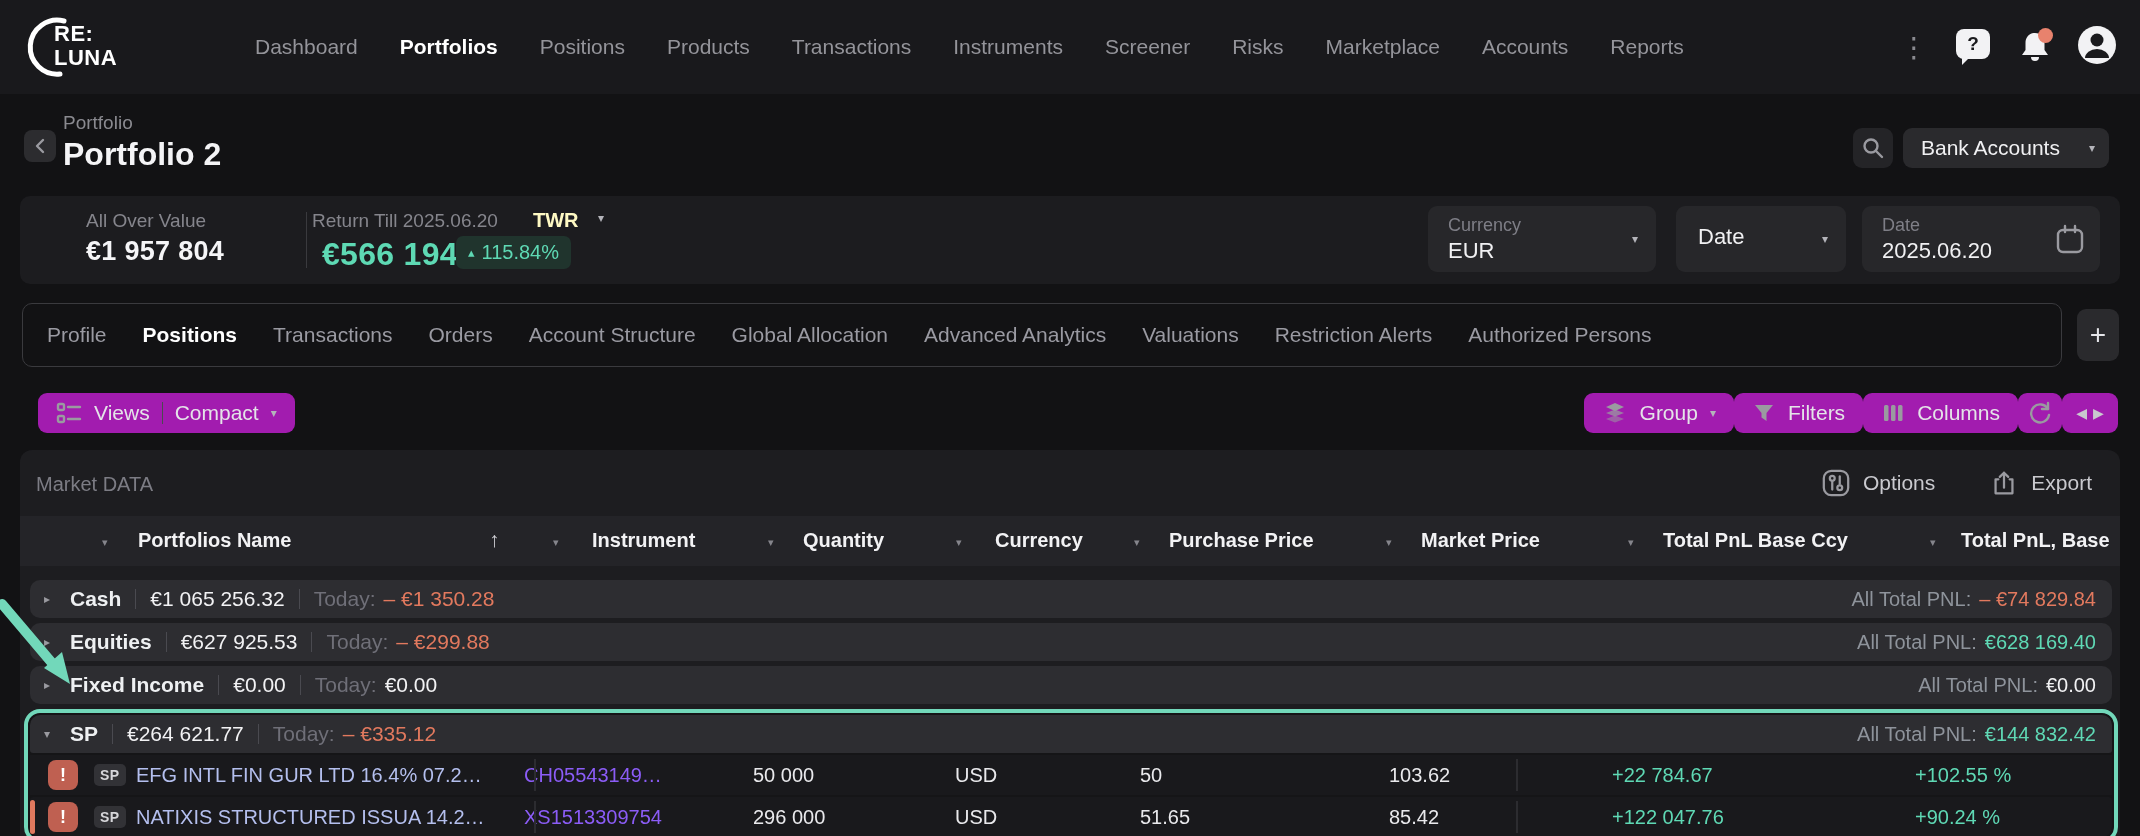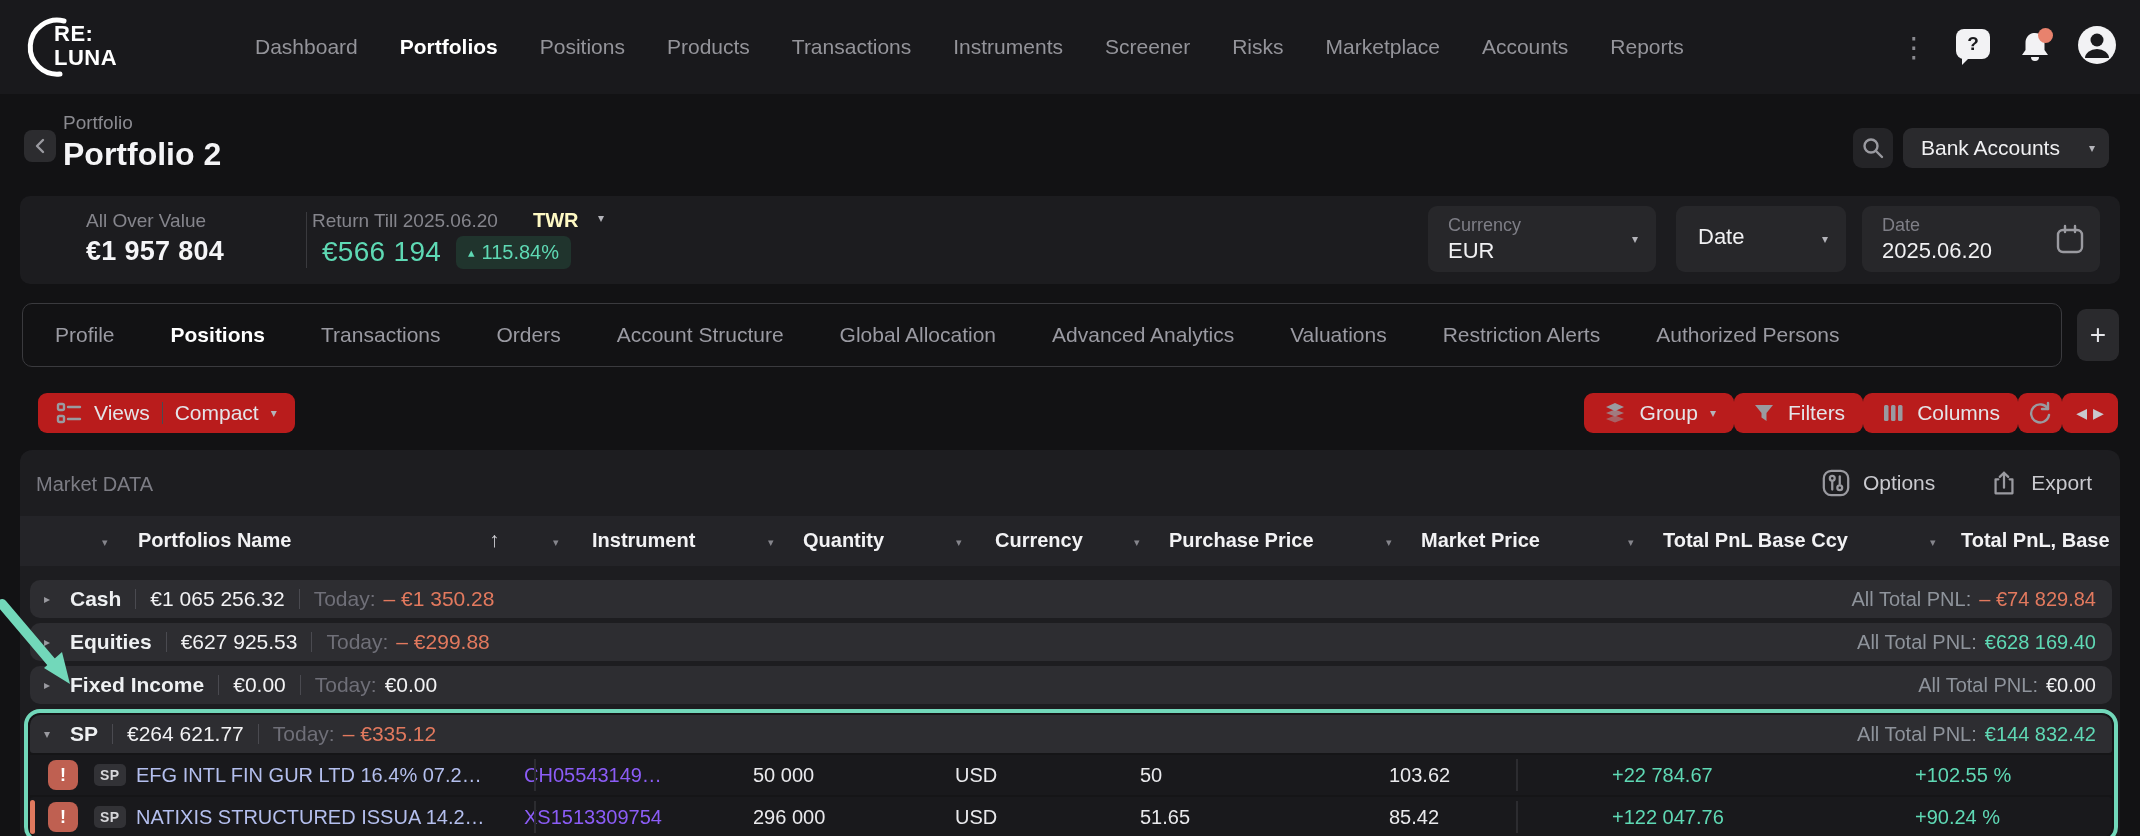--- a/index.html
+++ b/index.html
@@ -34,41 +34,41 @@
   .bank-select { position:absolute; left:1903px; top:34px; width:206px; height:40px; border-radius:9px; background:#2a2a2d; display:flex; align-items:center; justify-content:space-between; padding:0 14px 0 18px; font-size:21px; color:#f0f0f2; cursor:pointer; }
   
   .stats { position:absolute; left:20px; top:196px; width:2100px; height:88px; background:#1c1c1f; border-radius:10px; }
   .stat-label { position:absolute; font-size:19px; color:#85858c; }
   .aov-label { left:66px; top:14px; }
   .aov-value { position:absolute; left:66px; top:40px; font-size:27px; font-weight:700; color:#f5f5f7; letter-spacing:.3px; }
   .stats-divider { position:absolute; left:286px; top:16px; width:1px; height:56px; background:#3a3a3e; }
   .ret-label { left:292px; top:14px; }
   .ret-mode { position:absolute; left:513px; top:13px; font-size:20px; color:#fef9c3;font-weight:bold; }
   .ret-caret { position:absolute; left:578px; top:16px; }
-  .ret-value { position:absolute; left:302px; top:40px; font-size:28px; font-weight:400; color:#5ed9b4; letter-spacing:.3px; }
+  .ret-value { position:absolute; left:302px; top:40px; font-size:32px; font-weight:700; color:#5ed9b4; letter-spacing:.3px; }
   .ret-badge { position:absolute; left:436px; top:40px; height:33px; border-radius:7px; background:#20342d; display:flex; align-items:center; gap:7px; padding:0 12px; color:#5ed9b4; font-size:20px; }
   .ret-badge .tri { font-size:13px; line-height:1; }
   .ctrl { position:absolute; top:10px; height:66px; border-radius:9px; background:#27272a; }
   .ctrl-currency { left:1408px; width:228px; }
   .ctrl-date-sel { left:1656px; width:170px; }
   .ctrl-date-field { left:1842px; width:238px; }
   .ctrl .lab { position:absolute; left:20px; top:9px; font-size:18px; color:#7e7e86; }
   .ctrl .val { position:absolute; left:20px; top:32px; font-size:22px; color:#f0f0f2; }
   .ctrl .center-val { position:absolute; left:22px; top:18px; font-size:22px; color:#f0f0f2; }
   .ctrl .caret { position:absolute; right:18px; top:27px; }
   .caret-glyph { font-size:12px; color:#b4b4ba; line-height:1; }
   .cal { position:absolute; right:14px; top:17px; }
   
-  .tabs { position:absolute; left:22px; top:303px; width:2040px; height:64px; border:1.5px solid #3a3a3e; border-radius:10px; display:flex; align-items:center; gap:56px; padding:0 32px; font-size:21px; color:#9a9aa2; }
+  .tabs { position:absolute; left:22px; top:303px; width:2040px; height:64px; border:1.5px solid #3a3a3e; border-radius:10px; display:flex; align-items:center; gap:36px; padding:0 24px; font-size:21px; color:#9a9aa2; }
   .tab { cursor:pointer; white-space:nowrap; }
   .tab.active { color:#ffffff; font-weight:700; }
   .add-tab-btn { position:absolute; left:2077px; top:309px; width:42px; height:52px; border-radius:9px; background:#2a2a2d; border:none; color:#e6e6ea; font-size:28px; cursor:pointer; }
   
   .toolbar { position:absolute; left:0; top:393px; width:100%; height:40px; }
-  .tbtn { height:40px; border-radius:9px; background:#b91c1c; border:none; color:#e4e4e8; font-size:21px; display:flex; align-items:center; gap:12px; padding:0 18px; cursor:pointer; font-family:inherit; }
+  .tbtn { height:40px; border-radius:9px; background:#a21caf; border:none; color:#e4e4e8; font-size:21px; display:flex; align-items:center; gap:12px; padding:0 18px; cursor:pointer; font-family:inherit; }
   .views-btn { position:absolute; left:38px; top:0; }
   .views-sep { width:1px; height:22px; background:#4a4a50; }
   .toolbar-right { position:absolute; right:22px; top:0; display:flex; gap:0; }
   .icon-btn { width:44px; padding:0; justify-content:center; }
   .pager { width:56px; padding:0; justify-content:center; gap:6px; font-size:14px; color:#c9c9ce; }
   
   .panel { position:absolute; left:20px; top:450px; width:2100px; height:386px; background:#1d1d20; border-radius:12px 12px 0 0; }
   .section-label { position:absolute; left:16px; top:23px; font-size:20px; color:#7c7c84; }
   .panel-actions { position:absolute; right:28px; top:18px; display:flex; gap:54px; align-items:flex-start; }
   .panel-action { display:flex; align-items:center; gap:12px; font-size:21px; color:#c9c9ce; cursor:pointer; }

